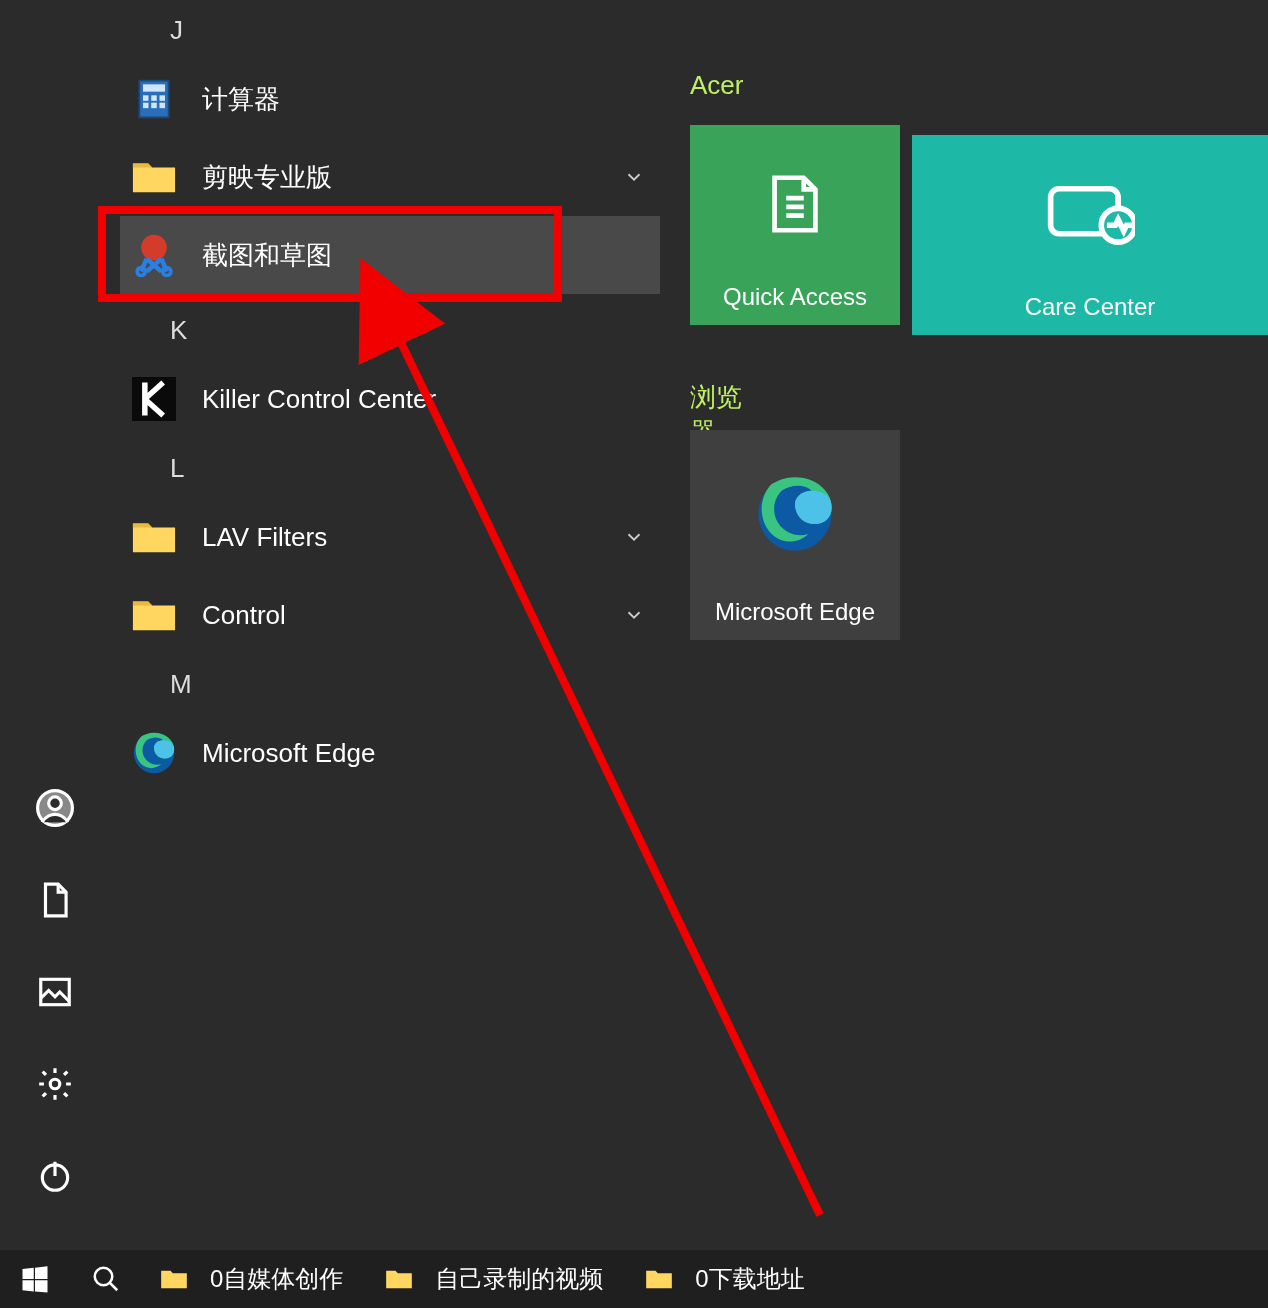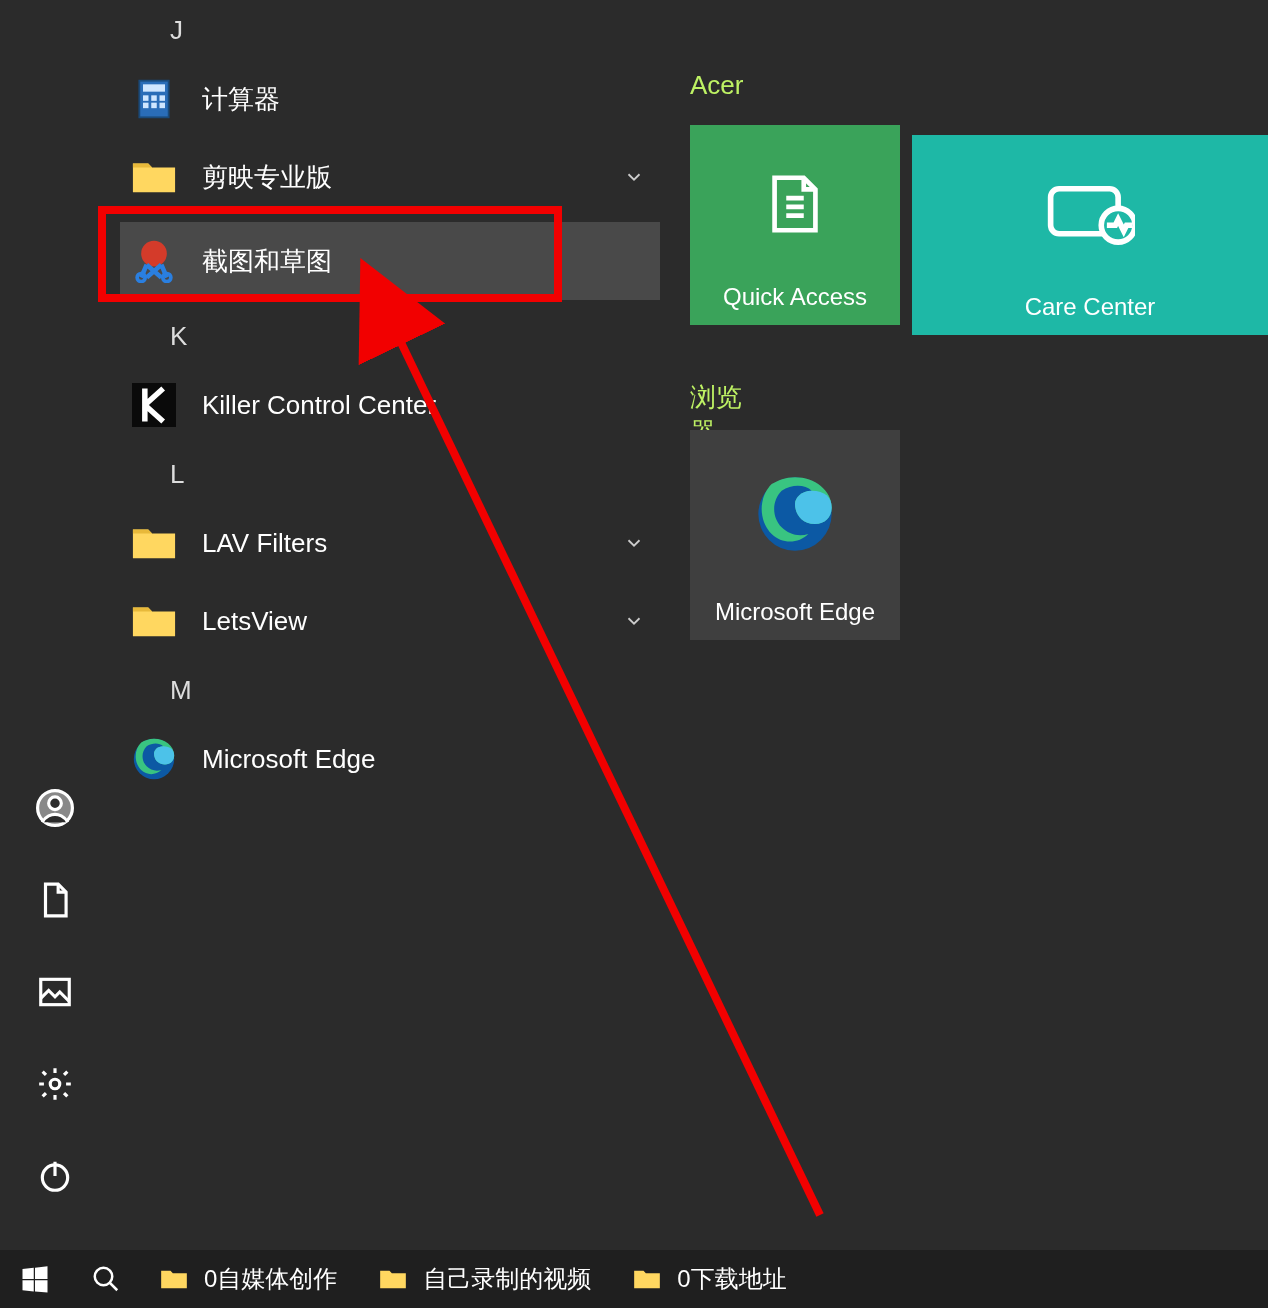--- a/index.html
+++ b/index.html
@@ -18,21 +18,21 @@
 .red-box{position:absolute;border:8px solid #f20000;pointer-events:none}
 .tiles-area{position:absolute;left:690px;top:70px}
 .tiles-header{font-size:26px;color:#bef264;margin-bottom:20px}
 .tile{position:absolute;display:flex;flex-direction:column;align-items:center;justify-content:flex-start;color:#fff;font-size:24px;padding-bottom:14px;box-sizing:border-box}
 .tile .tile-icon{flex:1;display:flex;align-items:center;justify-content:center;width:100%}
 .tile .tile-label{text-align:center}
 .edge-tile{background:#3f3f3f}
 .green-tile{background:#3aa35a}
 .teal-tile{background:#1eb8a6}
 .taskbar{position:absolute;left:0;bottom:0;width:1268px;height:58px;background:#1f1f1f;display:flex;align-items:center;gap:6px;padding-left:0}
-.tb-btn{height:58px;display:flex;align-items:center;justify-content:center;padding:0 18px;gap:16px;color:#fff;font-size:24px}
+.tb-btn{height:58px;display:flex;align-items:center;justify-content:center;padding:0 18px;gap:22px;color:#fff;font-size:24px}
 .tb-btn .tb-icon{width:28px;height:28px;display:flex;align-items:center;justify-content:center}
 .arrow-overlay{position:absolute;pointer-events:none}
 .folder-icon svg{width:46px;height:40px}
 </style>
 </head>
 <body>
 
 <div class="startmenu">
 
   <div class="left-rail">
@@ -98,21 +98,21 @@
           </svg>
       </div>
       <span class="label">剪映专业版</span>
       <span class="expand">
         <svg width="22" height="22" viewBox="0 0 24 24">
             <path d="M6 9l6 6 6-6" stroke="#ccc" stroke-width="2" fill="none"></path>
           </svg>
       </span>
     </div>
 
-    <div class="app-row highlighted" style="margin-top:6px;margin-bottom:6px">
+    <div class="app-row highlighted" style="margin-top:0;margin-bottom:6px">
       <div class="icon">
         <svg width="44" height="44" viewBox="0 0 24 24">
             <circle cx="12" cy="8" r="7" fill="#d43b2a"></circle>
             <path d="M8 14l-3 7M16 14l3 7M8 14l8 7M16 14l-8 7" stroke="#2a7fe0" stroke-width="2.5" fill="none"></path>
             <circle cx="5" cy="21" r="2.2" fill="none" stroke="#2a7fe0" stroke-width="2"></circle>
             <circle cx="19" cy="21" r="2.2" fill="none" stroke="#2a7fe0" stroke-width="2"></circle>
           </svg>
       </div>
       <span class="label">截图和草图</span>
     </div>
@@ -150,21 +150,21 @@
       </span>
     </div>
 
     <div class="app-row">
       <div class="icon folder-icon">
         <svg viewBox="0 0 24 20">
             <path d="M1 3h8l2 2h12v13H1z" fill="#ffd760"></path>
             <path d="M1 3h8l2 2H1z" fill="#e8b93a"></path>
           </svg>
       </div>
-      <span class="label">LetsView</span>
+      <span class="label">Control</span>
       <span class="expand">
         <svg width="22" height="22" viewBox="0 0 24 24">
             <path d="M6 9l6 6 6-6" stroke="#ccc" stroke-width="2" fill="none"></path>
           </svg>
       </span>
     </div>
 
 
 
 

